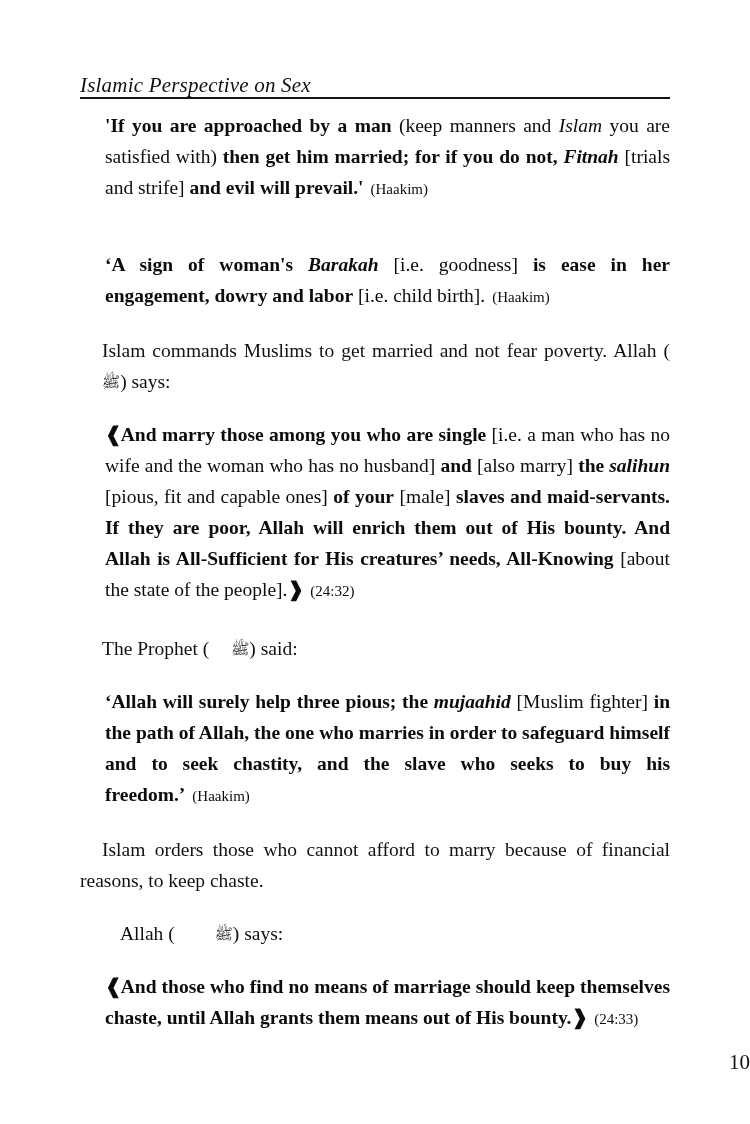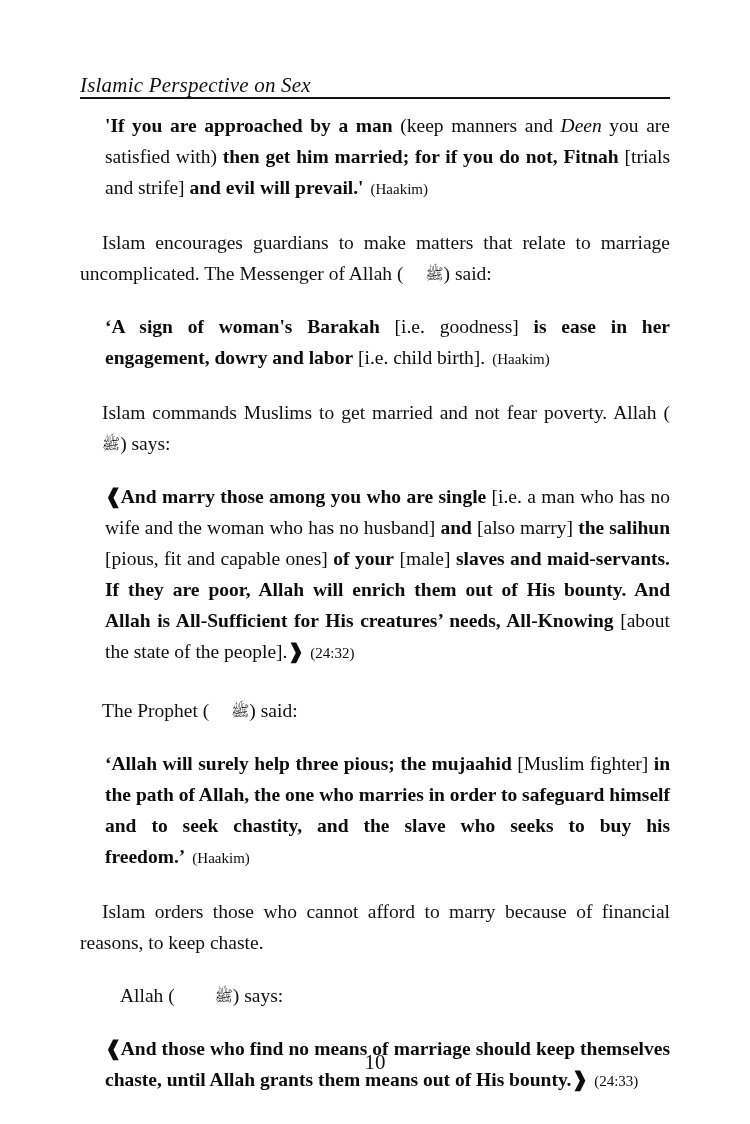--- a/index.html
+++ b/index.html
@@ -71,20 +71,21 @@
     color: #0c0c0c;
   }
   .quote b, .quote .b {
     font-weight: bold;
   }
   .quote i, .quote .i {
     font-style: italic;
   }
   .quote .bi {
     font-weight: bold;
+    font-style: italic;
   }
 
   
   .bracket {
     font-weight: bold;
     font-size: 20px;
     letter-spacing: -1px;
   }
 
   
@@ -106,42 +107,41 @@
   }
   .gap-md { height: 22px; }
   .gap-lg { height: 26px; }
 
   
   .folio {
     position: absolute;
     left: 0;
     top: 1050px;
     width: 750px;
-    text-align: center;
+    text-align: right;
     font-size: 21px;
     color: #111;
   }
 </style>
 </head>
 <body>
 
 <div class="page">
 
   <div class="header">
     <div class="header-title">Islamic Perspective on Sex</div>
     <div class="header-rule"></div>
   </div>
 
   <div class="column">
 
-    <p class="quote"><b>'</b><b>If you are approached by a man</b><span> (keep manners and </span><i>Deen</i><span> you are satisfied with) </span><b>then get him married; for if you do not, </b><span class="bi">Fitnah</span><span> [trials and strife] </span><b>and evil will prevail.'</b><span class="attrib attrib-pad">(Haakim)</span></p>
+    <p class="quote"><b>'</b><b>If you are approached by a man</b><span> (keep manners and </span><i>Islam</i><span> you are satisfied with) </span><b>then get him married; for if you do not, </b><span class="bi">Fitnah</span><span> [trials and strife] </span><b>and evil will prevail.'</b><span class="attrib attrib-pad">(Haakim)</span></p>
 
     <div class="gap-md"></div>
 
-    <p class="para"><span>Islam encourages guardians to make matters that relate to marriage uncomplicated. The Messenger of Allah (</span><span class="honorific">ﷺ</span><span>) said:</span></p>
 
     <div class="gap-md"></div>
 
     <p class="quote"><b>‘A sign of woman's </b><span class="bi">Barakah</span><span> [i.e. goodness] </span><b>is ease in her engagement, dowry and labor</b><span> [i.e. child birth].</span><span class="attrib attrib-pad">(Haakim)</span></p>
 
     <div class="gap-md"></div>
 
     <p class="para"><span>Islam commands Muslims to get married and not fear poverty. Allah (</span><span class="honorific">ﷺ</span><span>) says:</span></p>
 
     <div class="gap-md"></div>

